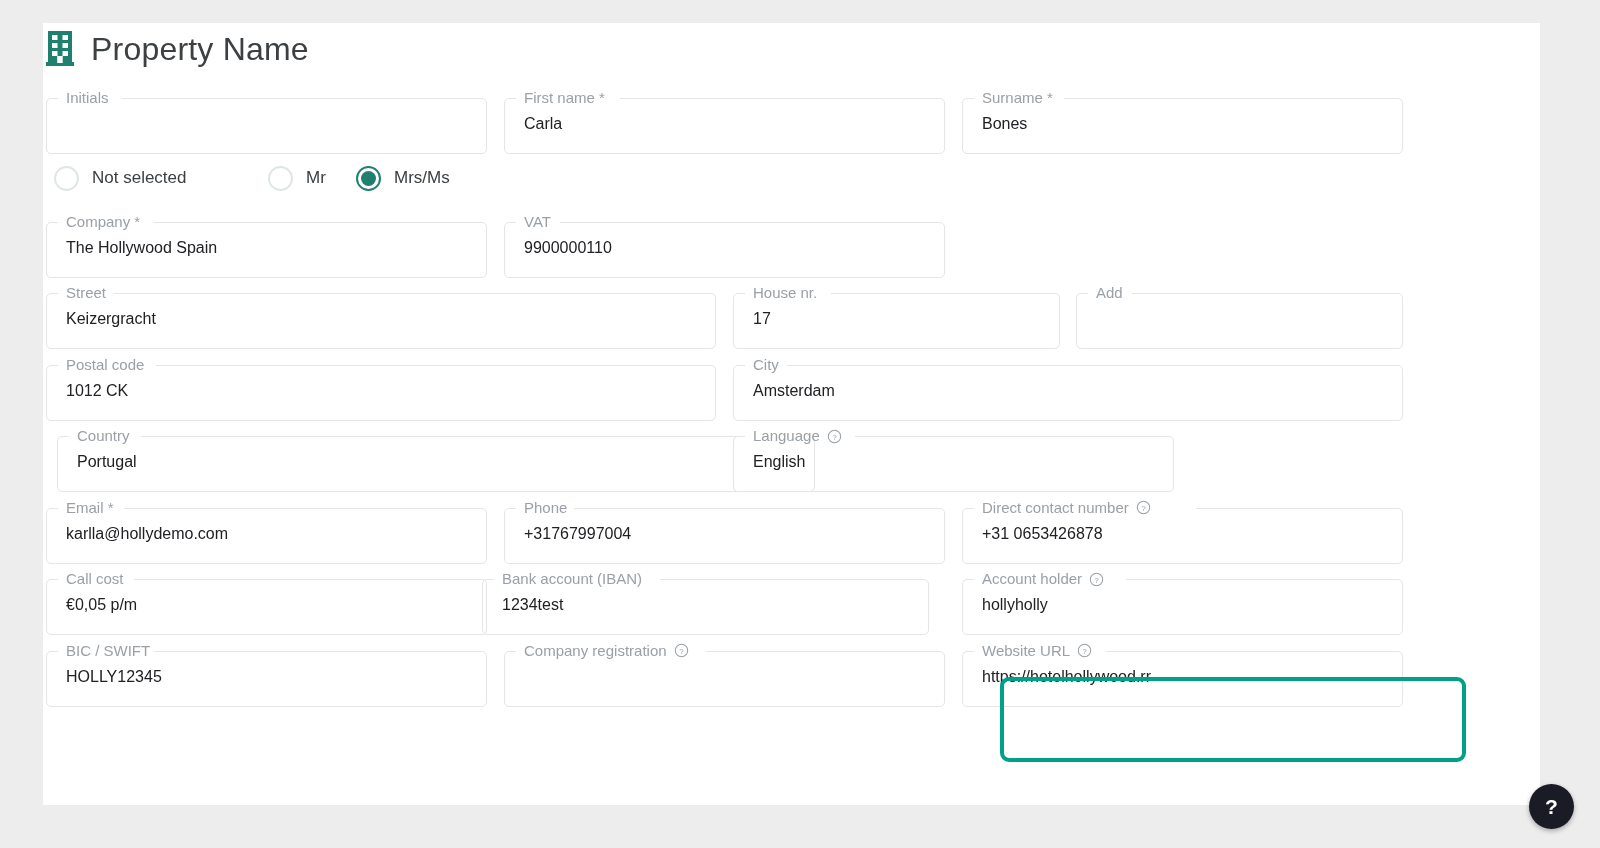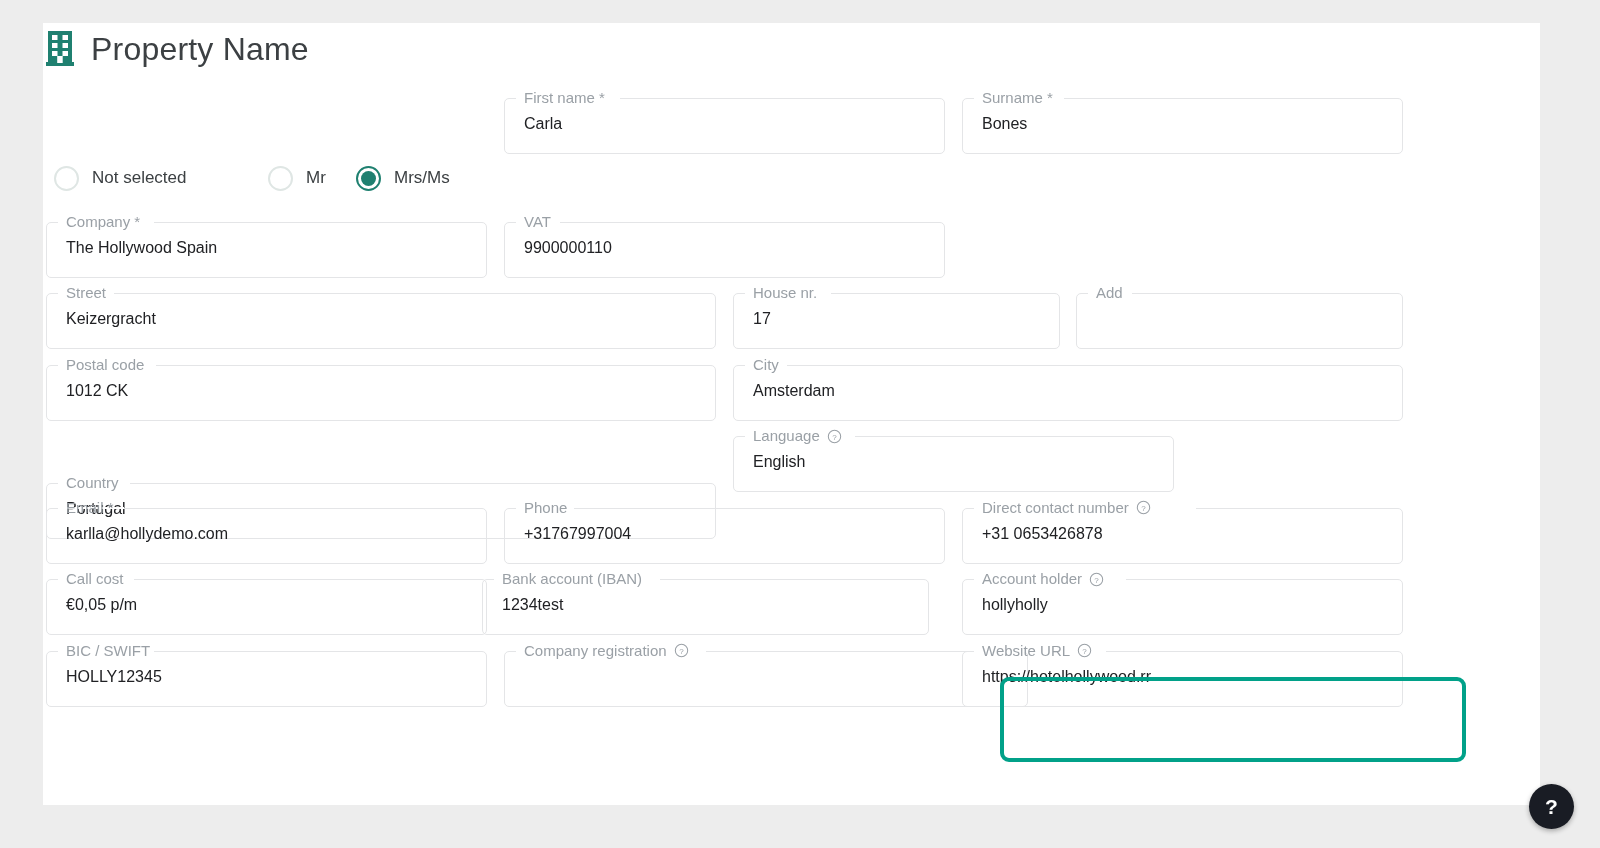--- a/index.html
+++ b/index.html
@@ -186,20 +186,28 @@
         <rect x="16.5" y="21" width="5.5" height="5" fill="#ffffff"></rect>
         <rect x="11.2" y="26" width="5.5" height="7" fill="#ffffff"></rect>
       </svg>
     </span>
     <div id="page-title">Property Name</div>
   </div>
 
   <div id="form">
 
     <div class="row">
+      <div class="field" style="left:0px;width:441px;">
+        <div class="outline"></div>
+        <div class="notch" style="width:64px;"></div>
+        <div class="flabel">
+          <span>Initials</span>
+        </div>
+        <div class="fvalue"></div>
+      </div>
 
       <div class="field" style="left:916px;width:441px;">
         <div class="outline"></div>
         <div class="notch" style="width:90px;"></div>
         <div class="flabel">
           <span>Surname *</span>
         </div>
         <div class="fvalue">Bones</div>
       </div>
 
@@ -291,21 +299,21 @@
         <div class="outline"></div>
         <div class="notch" style="width:42px;"></div>
         <div class="flabel">
           <span>City</span>
         </div>
         <div class="fvalue">Amsterdam</div>
       </div>
     </div>
 
     <div class="row">
-      <div class="field" style="left:0px;width:670px;margin-top:47px;">
+      <div class="field" style="left:11px;width:758px;">
         <div class="outline"></div>
         <div class="notch" style="width:72px;"></div>
         <div class="flabel">
           <span>Country</span>
         </div>
         <div class="fvalue">Portugal</div>
       </div>
 
       <div class="field" style="left:687px;width:441px;">
         <div class="outline"></div>
@@ -396,21 +404,21 @@
     <div class="row">
       <div class="field" style="left:0px;width:441px;">
         <div class="outline"></div>
         <div class="notch" style="width:96px;"></div>
         <div class="flabel">
           <span>BIC / SWIFT</span>
         </div>
         <div class="fvalue">HOLLY12345</div>
       </div>
 
-      <div class="field" style="left:458px;width:524px;">
+      <div class="field" style="left:458px;width:441px;">
         <div class="outline"></div>
         <div class="notch" style="width:190px;"></div>
         <div class="flabel">
           <span>Company registration</span>
           <span class="q-icon">
             <svg viewBox="0 0 16 16" width="15" height="15" xmlns="http://www.w3.org/2000/svg">
               <circle cx="8" cy="8" r="6.6" fill="none" stroke="#9aa0a6" stroke-width="1.1"></circle>
               <text x="8" y="11.4" text-anchor="middle" font-size="8.6" font-family="Liberation Sans, sans-serif" fill="#9aa0a6">?</text>
             </svg>
           </span>

